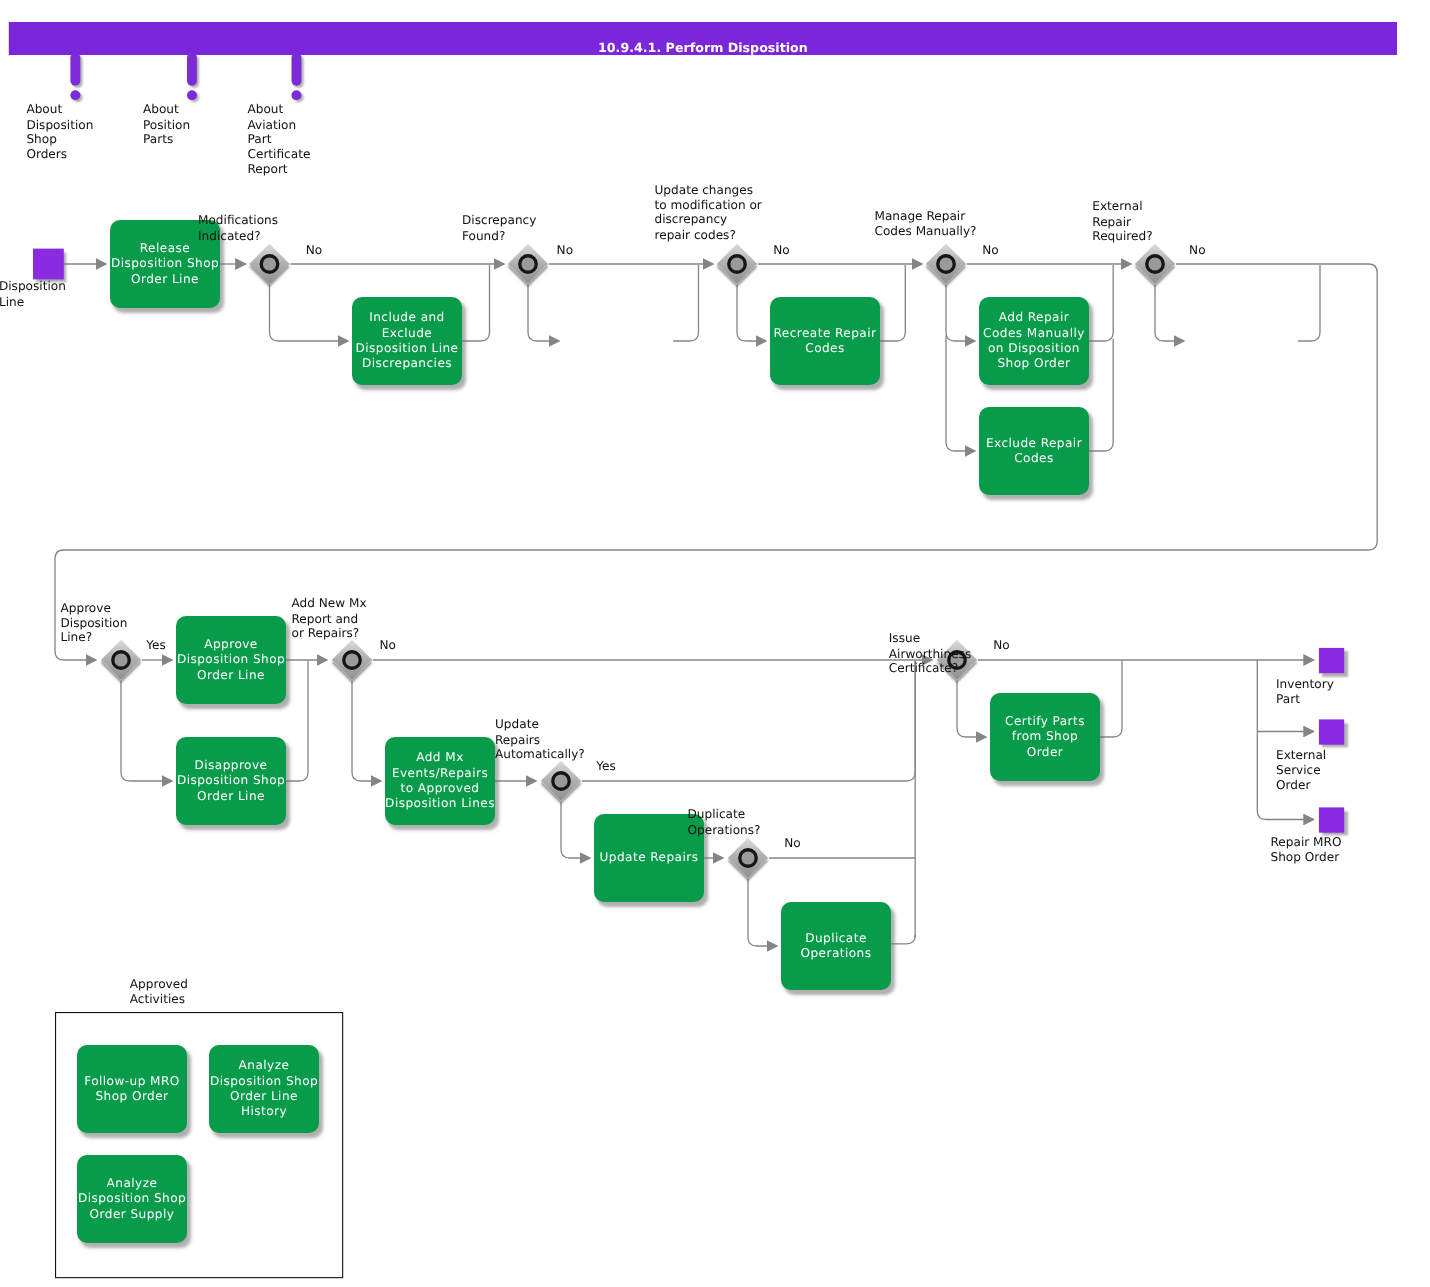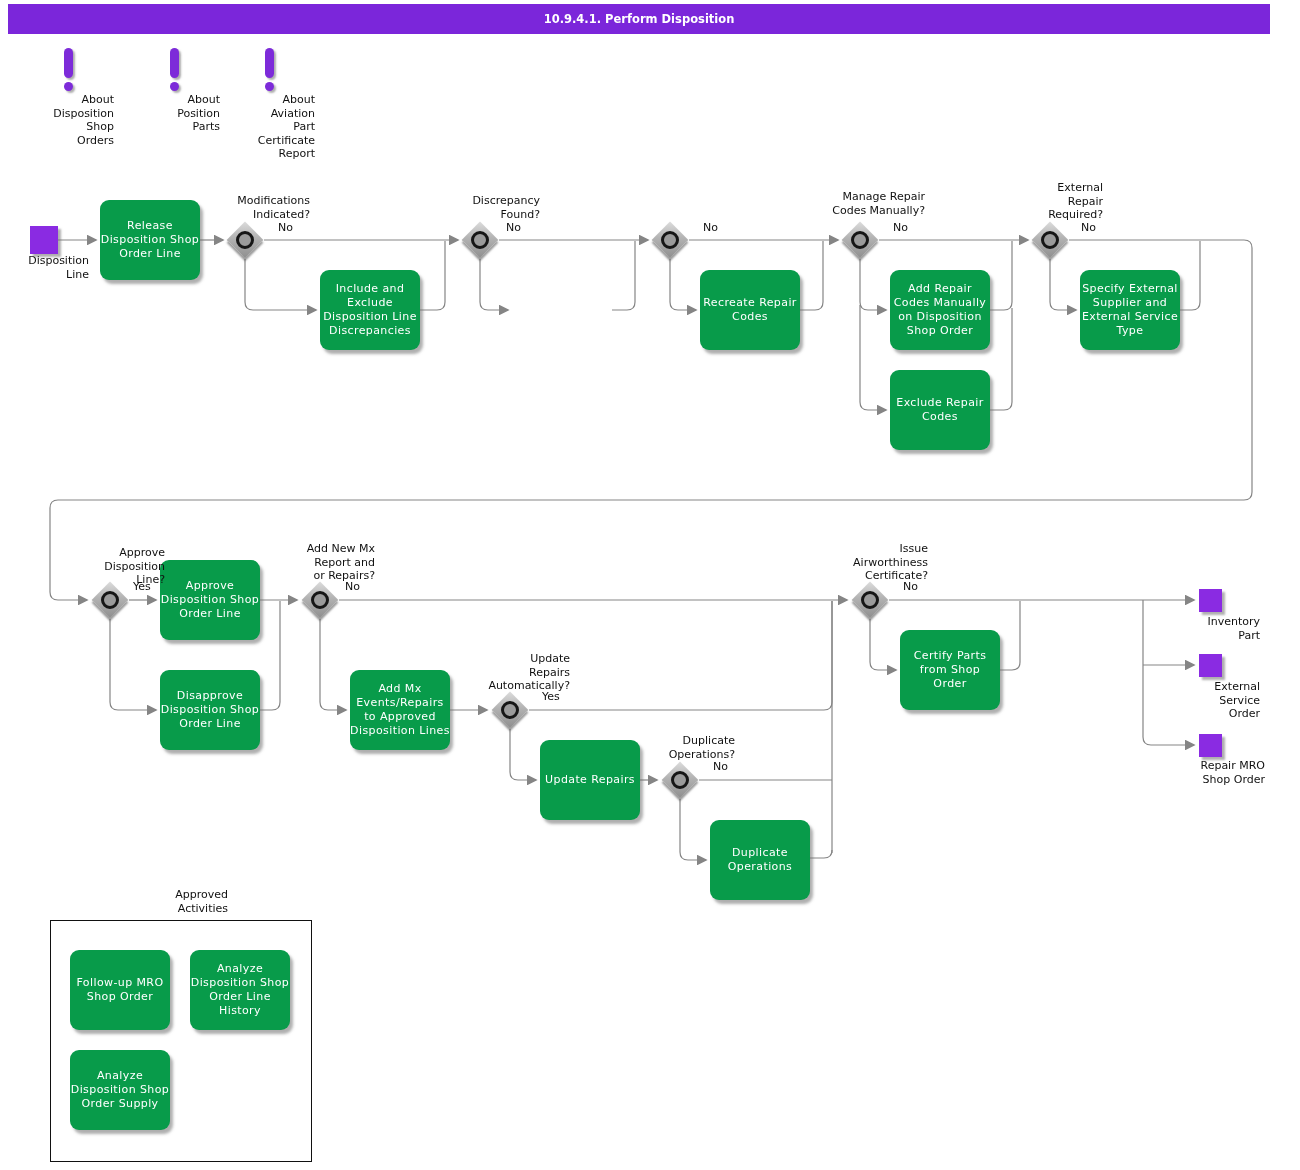--- a/index.html
+++ b/index.html
@@ -1,24 +1,24 @@
 <!DOCTYPE html>
 <html><head>
 <meta charset="utf-8">
 <style>
   html,body{margin:0;padding:0;background:#ffffff;}
   #canvas{position:relative;width:1300px;height:1170px;background:#ffffff;overflow:hidden;
           font-family:"DejaVu Sans","Liberation Sans",sans-serif;font-size:11px;color:#111;}
   #connectors{position:absolute;left:0;top:0;width:1300px;height:1170px;}
 
-  .titlebar{position:absolute;left:8px;top:4px;width:1262px;height:30px;background:#7b26da;
-            display:flex;align-items:center;justify-content:center;}
+  .titlebar{position:absolute;left:8px;top:20px;width:1262px;height:30px;background:#7b26da;
+            display:flex;align-items:flex-end;justify-content:center;}
   .titlebar span{color:#ffffff;font-weight:bold;font-size:11.5px;}
 
-  .lbl{position:absolute;transform:translateX(-50%);text-align:right;white-space:pre-line;
+  .lbl{position:absolute;transform:translateX(-50%);text-align:left;white-space:pre-line;
        line-height:13.5px;color:#111;}
 
   .act{position:absolute;width:100px;height:80px;background:#089b4a;border-radius:9px;
        box-shadow:3px 4px 3px rgba(110,110,110,.55);color:#fff;display:flex;align-items:center;
        justify-content:center;text-align:center;line-height:14px;white-space:pre-line;
        letter-spacing:.4px;cursor:pointer;}
 
   .gw{position:absolute;width:38px;height:38px;cursor:pointer;}
   .gw .diamond{position:absolute;left:6px;top:6px;width:26px;height:26px;transform:rotate(45deg);
        background:linear-gradient(135deg,#dcdcdc 0%,#b2b2b2 45%,#8e8e8e 100%);
@@ -137,24 +137,20 @@
 Disposition Line
 Discrepancies</div>
   <div class="act" style="left:700px;top:270px;">Recreate Repair
 Codes</div>
   <div class="act" style="left:890px;top:270px;">Add Repair
 Codes Manually
 on Disposition
 Shop Order</div>
   <div class="act" style="left:890px;top:370px;">Exclude Repair
 Codes</div>
-  <div class="act" style="left:1080px;top:270px;">Specify External
-Supplier and
-External Service
-Type</div>
 
   <div class="gw" style="left:226px;top:221px;">
     <div class="diamond"></div>
       <div class="ring"></div>
   </div>
   <div class="lbl" style="left:245px;top:194px;width:130px;">Modifications
 Indicated?</div>
   <div class="yn" style="left:278px;top:221px;">No</div>
 
   <div class="gw" style="left:461px;top:221px;">
@@ -162,20 +158,24 @@
       <div class="ring"></div>
   </div>
   <div class="lbl" style="left:480px;top:194px;width:120px;">Discrepancy
 Found?</div>
   <div class="yn" style="left:506px;top:221px;">No</div>
 
   <div class="gw" style="left:651px;top:221px;">
     <div class="diamond"></div>
       <div class="ring"></div>
   </div>
+  <div class="lbl" style="left:670px;top:166px;width:150px;">Update changes
+to modification or
+discrepancy
+repair codes?</div>
   <div class="yn" style="left:703px;top:221px;">No</div>
 
   <div class="gw" style="left:841px;top:221px;">
     <div class="diamond"></div>
       <div class="ring"></div>
   </div>
   <div class="lbl" style="left:860px;top:190px;width:130px;">Manage Repair
 Codes Manually?</div>
   <div class="yn" style="left:893px;top:221px;">No</div>
 
@@ -237,21 +237,21 @@
       <div class="ring"></div>
   </div>
   <div class="lbl" style="left:680px;top:734px;width:110px;">Duplicate
 Operations?</div>
   <div class="yn" style="left:713px;top:760px;">No</div>
 
   <div class="gw" style="left:851px;top:581px;">
     <div class="diamond"></div>
       <div class="ring"></div>
   </div>
-  <div class="lbl" style="left:868px;top:542px;width:120px;">Issue
+  <div class="lbl" style="left:868px;top:574px;width:120px;">Issue
 Airworthiness
 Certificate?</div>
   <div class="yn" style="left:903px;top:580px;">No</div>
 
   <div class="sq" style="left:1199px;top:589px;width:23px;height:23px;"></div>
   <div class="lbl" style="left:1210px;top:615px;width:100px;">Inventory
 Part</div>
   <div class="sq" style="left:1199px;top:654px;width:23px;height:23px;"></div>
   <div class="lbl" style="left:1210px;top:680px;width:100px;">External
 Service

